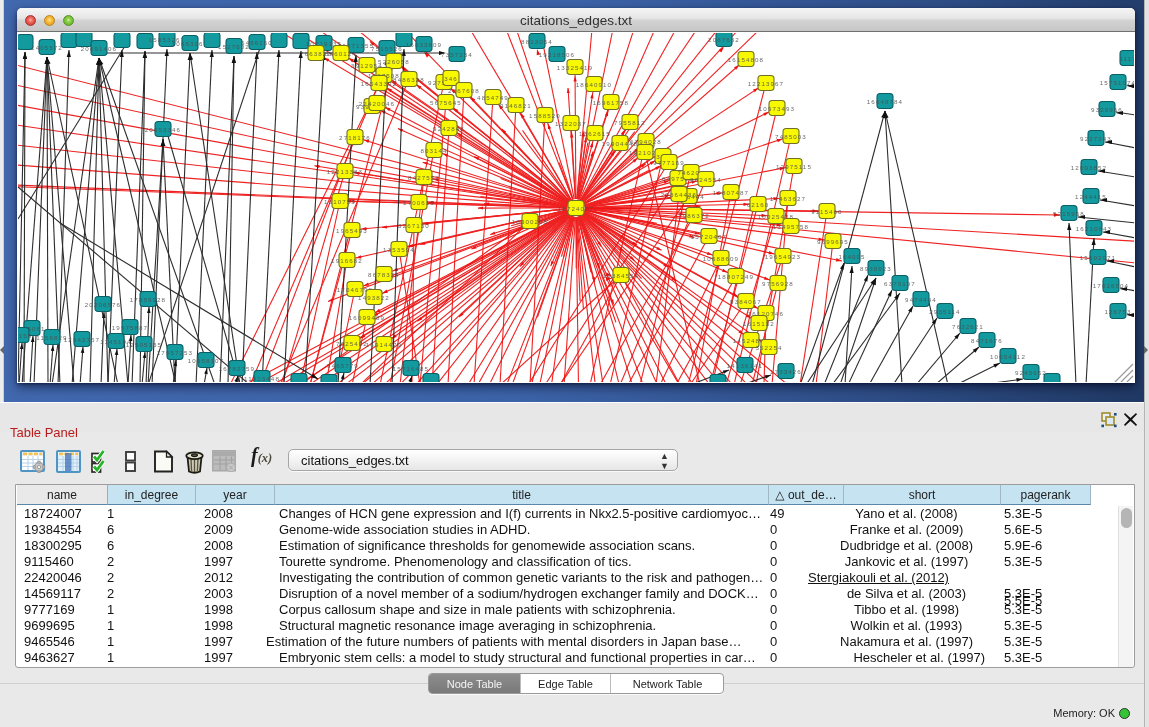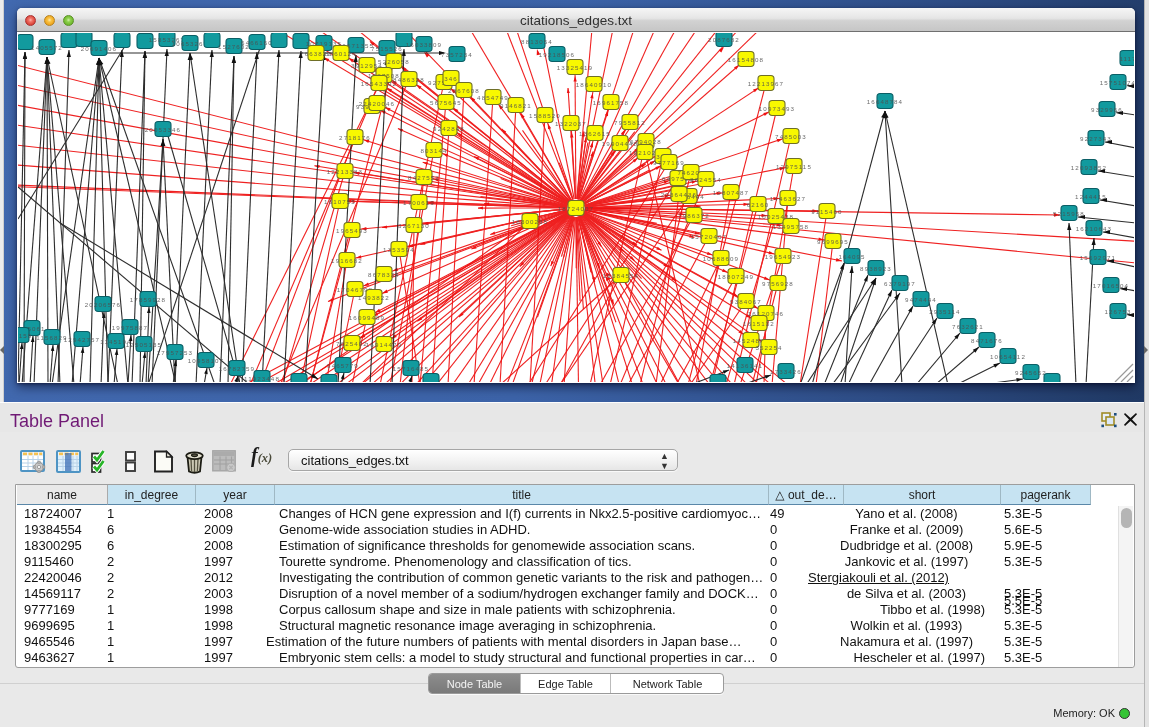--- a/index.html
+++ b/index.html
@@ -25,21 +25,21 @@
 .tl.r { left:8px; background:radial-gradient(circle at 4.5px 4px,#ffb3ad 0%,#f07267 28%,#d94438 70%,#b33028 100%); border:1px solid #a33; }
 .tl.y { left:27px; background:radial-gradient(circle at 4.5px 4px,#ffe9b0 0%,#f8c243 30%,#efa51f 70%,#cd8a1a 100%); border:1px solid #b7831f; }
 .tl.g { left:46px; background:radial-gradient(circle at 4.5px 4px,#d2f0a8 0%,#8ed04e 30%,#6fb82e 70%,#539222 100%); border:1px solid #5c9127; }
 #canvas { position:absolute; left:1px; top:25px; width:1116px; height:349px; background:#fff; overflow:hidden; }
 #canvas svg line { stroke-linecap:butt; }
 .nl { font-size:6.2px; letter-spacing:1.1px; fill:#4e4e4e; opacity:.85; text-anchor:middle; font-family:"Liberation Sans",sans-serif; }
 
 
 #panel { position:absolute; left:0; top:402px; width:1144px; height:325px; background:#e9e9e9; }
 #phead { position:absolute; left:0; top:0; width:100%; height:30px; background:#e7e7e7; border-top:1px solid #fdfdfd; }
-#phead .t { position:absolute; left:10px; top:8px; font-size:18px; color:#701a75; }
+#phead .t { position:absolute; left:10px; top:22px; font-size:13px; color:#b91c1c; }
 #pico1 { position:absolute; left:1101px; top:9px; width:16px; height:16px; }
 #pico2 { position:absolute; left:1123px; top:9px; width:15px; height:15px; }
 
 #toolbar { position:absolute; left:0; top:30px; width:100%; height:50px; }
 .tbi { position:absolute; top:18px; }
 #combo { position:absolute; left:288px; top:17px; width:390px; height:22px;
   background:linear-gradient(#ffffff,#f2f2f2 55%,#e6e6e6); border:1px solid #a6a6a6; border-radius:5px;
   font-size:13px; color:#111; line-height:21px; padding-left:12px;
   box-shadow:0 1px 1px rgba(255,255,255,.8), inset 0 1px 0 #fff; }
 #combo .arr { position:absolute; right:8px; top:2px; font-size:9px; color:#333; line-height:9.5px; text-align:center; }
@@ -1063,21 +1063,21 @@
 <div class="c" style="left:812px;width:157px;text-align:center;">Franke et al. (2009)</div>
 <div class="c" style="left:988px;width:80px;">5.6E-5</div>
 </div>
 <div class="row" style="top:32px;">
 <div class="c" style="left:8px;width:84px;">18300295</div>
 <div class="c" style="left:91px;width:70px;">6</div>
 <div class="c" style="left:188px;width:56px;">2008</div>
 <div class="c" style="left:263px;width:484px;">Estimation of significance thresholds for genomewide association scans.</div>
 <div class="c" style="left:754px;width:56px;">0</div>
 <div class="c" style="left:812px;width:157px;text-align:center;">Dudbridge et al. (2008)</div>
-<div class="c" style="left:988px;width:80px;">5.9E-5</div>
+<div class="c" style="left:988px;width:80px;">5.9E-6</div>
 </div>
 <div class="row" style="top:48px;">
 <div class="c" style="left:8px;width:84px;">9115460</div>
 <div class="c" style="left:91px;width:70px;">2</div>
 <div class="c" style="left:188px;width:56px;">1997</div>
 <div class="c" style="left:263px;width:484px;">Tourette syndrome. Phenomenology and classification of tics.</div>
 <div class="c" style="left:754px;width:56px;">0</div>
 <div class="c" style="left:812px;width:157px;text-align:center;">Jankovic et al. (1997)</div>
 <div class="c" style="left:988px;width:80px;">5.3E-5</div>
 </div>
@@ -1098,21 +1098,21 @@
 <div class="c" style="left:754px;width:56px;">0</div>
 <div class="c" style="left:812px;width:157px;text-align:center;">de Silva et al. (2003)</div>
 <div class="c" style="left:988px;width:80px;">5.3E-5</div>
 </div>
 <div class="row" style="top:96px;">
 <div class="c" style="left:8px;width:84px;">9777169</div>
 <div class="c" style="left:91px;width:70px;">1</div>
 <div class="c" style="left:188px;width:56px;">1998</div>
 <div class="c" style="left:263px;width:484px;">Corpus callosum shape and size in male patients with schizophrenia.</div>
 <div class="c" style="left:754px;width:56px;">0</div>
-<div class="c" style="left:812px;width:157px;text-align:right;">Tibbo et al. (1998)</div>
+<div class="c" style="left:812px;width:157px;text-align:center;">Tibbo et al. (1998)</div>
 <div class="c" style="left:988px;width:80px;">5.3E-5</div>
 </div>
 <div class="row" style="top:112px;">
 <div class="c" style="left:8px;width:84px;">9699695</div>
 <div class="c" style="left:91px;width:70px;">1</div>
 <div class="c" style="left:188px;width:56px;">1998</div>
 <div class="c" style="left:263px;width:484px;">Structural magnetic resonance image averaging in schizophrenia.</div>
 <div class="c" style="left:754px;width:56px;">0</div>
 <div class="c" style="left:812px;width:157px;text-align:center;">Wolkin et al. (1993)</div>
 <div class="c" style="left:988px;width:80px;">5.3E-5</div>

